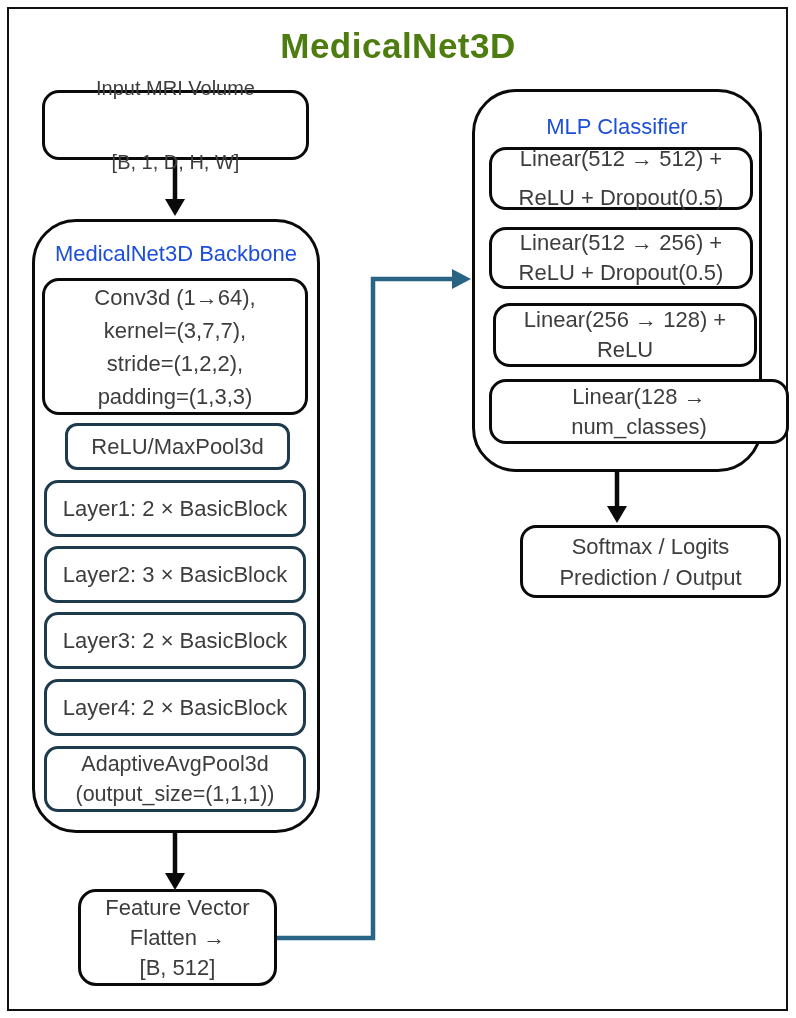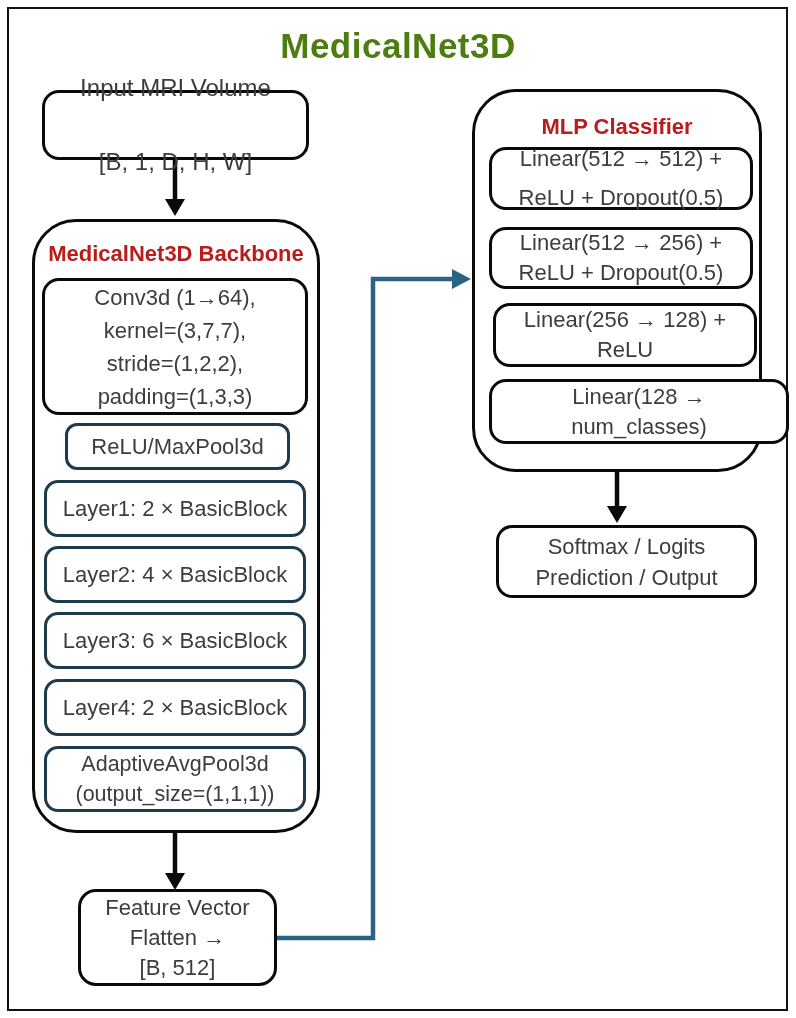--- a/index.html
+++ b/index.html
@@ -20,54 +20,54 @@
   .node{
     position:absolute;background:#ffffff;border:3px solid #0a0a0a;
     display:flex;flex-direction:column;justify-content:center;align-items:center;
     text-align:center;color:#3d3d3d;
   }
   .node .ln{width:100%;}
   .container{
     position:absolute;background:#ffffff;border:3px solid #0a0a0a;border-radius:44px;
   }
   .container .c-title{
-    position:absolute;font-weight:bold;color:#b91c1c;
+    position:absolute;font-weight:normal;color:#1d4ed8;
   }
   .inner{
     position:absolute;background:#ffffff;
     display:flex;flex-direction:column;justify-content:center;align-items:center;
     text-align:center;color:#3d3d3d;
   }
   .navy{border:3px solid #1e3a4d;border-radius:14px;}
   .blackb{border:3px solid #0a0a0a;border-radius:17px;}
   svg.arrows{position:absolute;left:0;top:0;pointer-events:none;}
 
   
-  #input-box{left:42px;top:90px;width:267px;height:70px;border-radius:17px;font-size:24px;line-height:30px;gap:44px;}
+  #input-box{left:42px;top:90px;width:267px;height:70px;border-radius:17px;font-size:20px;line-height:30px;gap:44px;}
   
   #backbone{left:32px;top:219px;width:288px;height:614px;}
   #backbone .c-title{left:3px;top:19px;width:276px;font-size:22px;text-align:center;}
   #bb-conv   {left:7px;  top:56px; width:266px;height:137px;font-size:22px;line-height:33px;}
   #bb-relu   {left:30px; top:201px;width:225px;height:47px; font-size:22px;border-radius:12px;}
   #bb-layer1 {left:9px;  top:258px;width:262px;height:57px; font-size:22px;}
   #bb-layer2 {left:9px;  top:324px;width:262px;height:57px; font-size:22px;}
   #bb-layer3 {left:9px;  top:390px;width:262px;height:57px; font-size:22px;}
   #bb-layer4 {left:9px;  top:457px;width:262px;height:57px; font-size:22px;}
   #bb-avgpool{left:9px;  top:524px;width:262px;height:66px; font-size:21.5px;line-height:30px;}
   
   #flatten-box{left:78px;top:889px;width:199px;height:97px;border-radius:18px;font-size:22px;line-height:30px;}
   
   #mlp{left:472px;top:89px;width:290px;height:383px;}
   #mlp .c-title{left:0;top:22px;width:284px;font-size:22px;text-align:center;}
   #mlp-1{left:14px;top:55px; width:264px;height:63px;font-size:22px;line-height:30px;gap:9px;}
   #mlp-2{left:14px;top:135px;width:264px;height:62px;font-size:22px;line-height:30px;}
   #mlp-3{left:18px;top:211px;width:264px;height:64px;font-size:22px;line-height:30px;}
   #mlp-4{left:14px;top:287px;width:300px;height:65px;font-size:22px;line-height:30px;}
   
-  #output-box{left:496px;top:525px;width:261px;height:73px;border-radius:16px;font-size:22px;line-height:31px;}
+  #output-box{left:520px;top:525px;width:261px;height:73px;border-radius:16px;font-size:22px;line-height:31px;}
 </style>
 </head>
 <body>
 
 <svg class="arrows" width="796" height="1018" viewBox="0 0 796 1018">
   <g>
     <line x1="175" y1="158" x2="175" y2="201" stroke="#0a0a0a" stroke-width="4.5"></line>
     <polygon points="165,199 185,199 175,216" fill="#0a0a0a"></polygon>
   </g>
   <g>
@@ -105,25 +105,25 @@
 
   <div class="inner navy" id="bb-relu">
     <div class="ln">ReLU/MaxPool3d</div>
   </div>
 
   <div class="inner navy" id="bb-layer1">
     <div class="ln">Layer1: 2 × BasicBlock</div>
   </div>
 
   <div class="inner navy" id="bb-layer2">
-    <div class="ln">Layer2: 4 × BasicBlock</div>
+    <div class="ln">Layer2: 3 × BasicBlock</div>
   </div>
 
   <div class="inner navy" id="bb-layer3">
-    <div class="ln">Layer3: 6 × BasicBlock</div>
+    <div class="ln">Layer3: 2 × BasicBlock</div>
   </div>
 
   <div class="inner navy" id="bb-layer4">
     <div class="ln">Layer4: 2 × BasicBlock</div>
   </div>
 
   <div class="inner navy" id="bb-avgpool">
     <div class="ln">AdaptiveAvgPool3d</div>
     <div class="ln">(output_size=(1,1,1))</div>
   </div>

